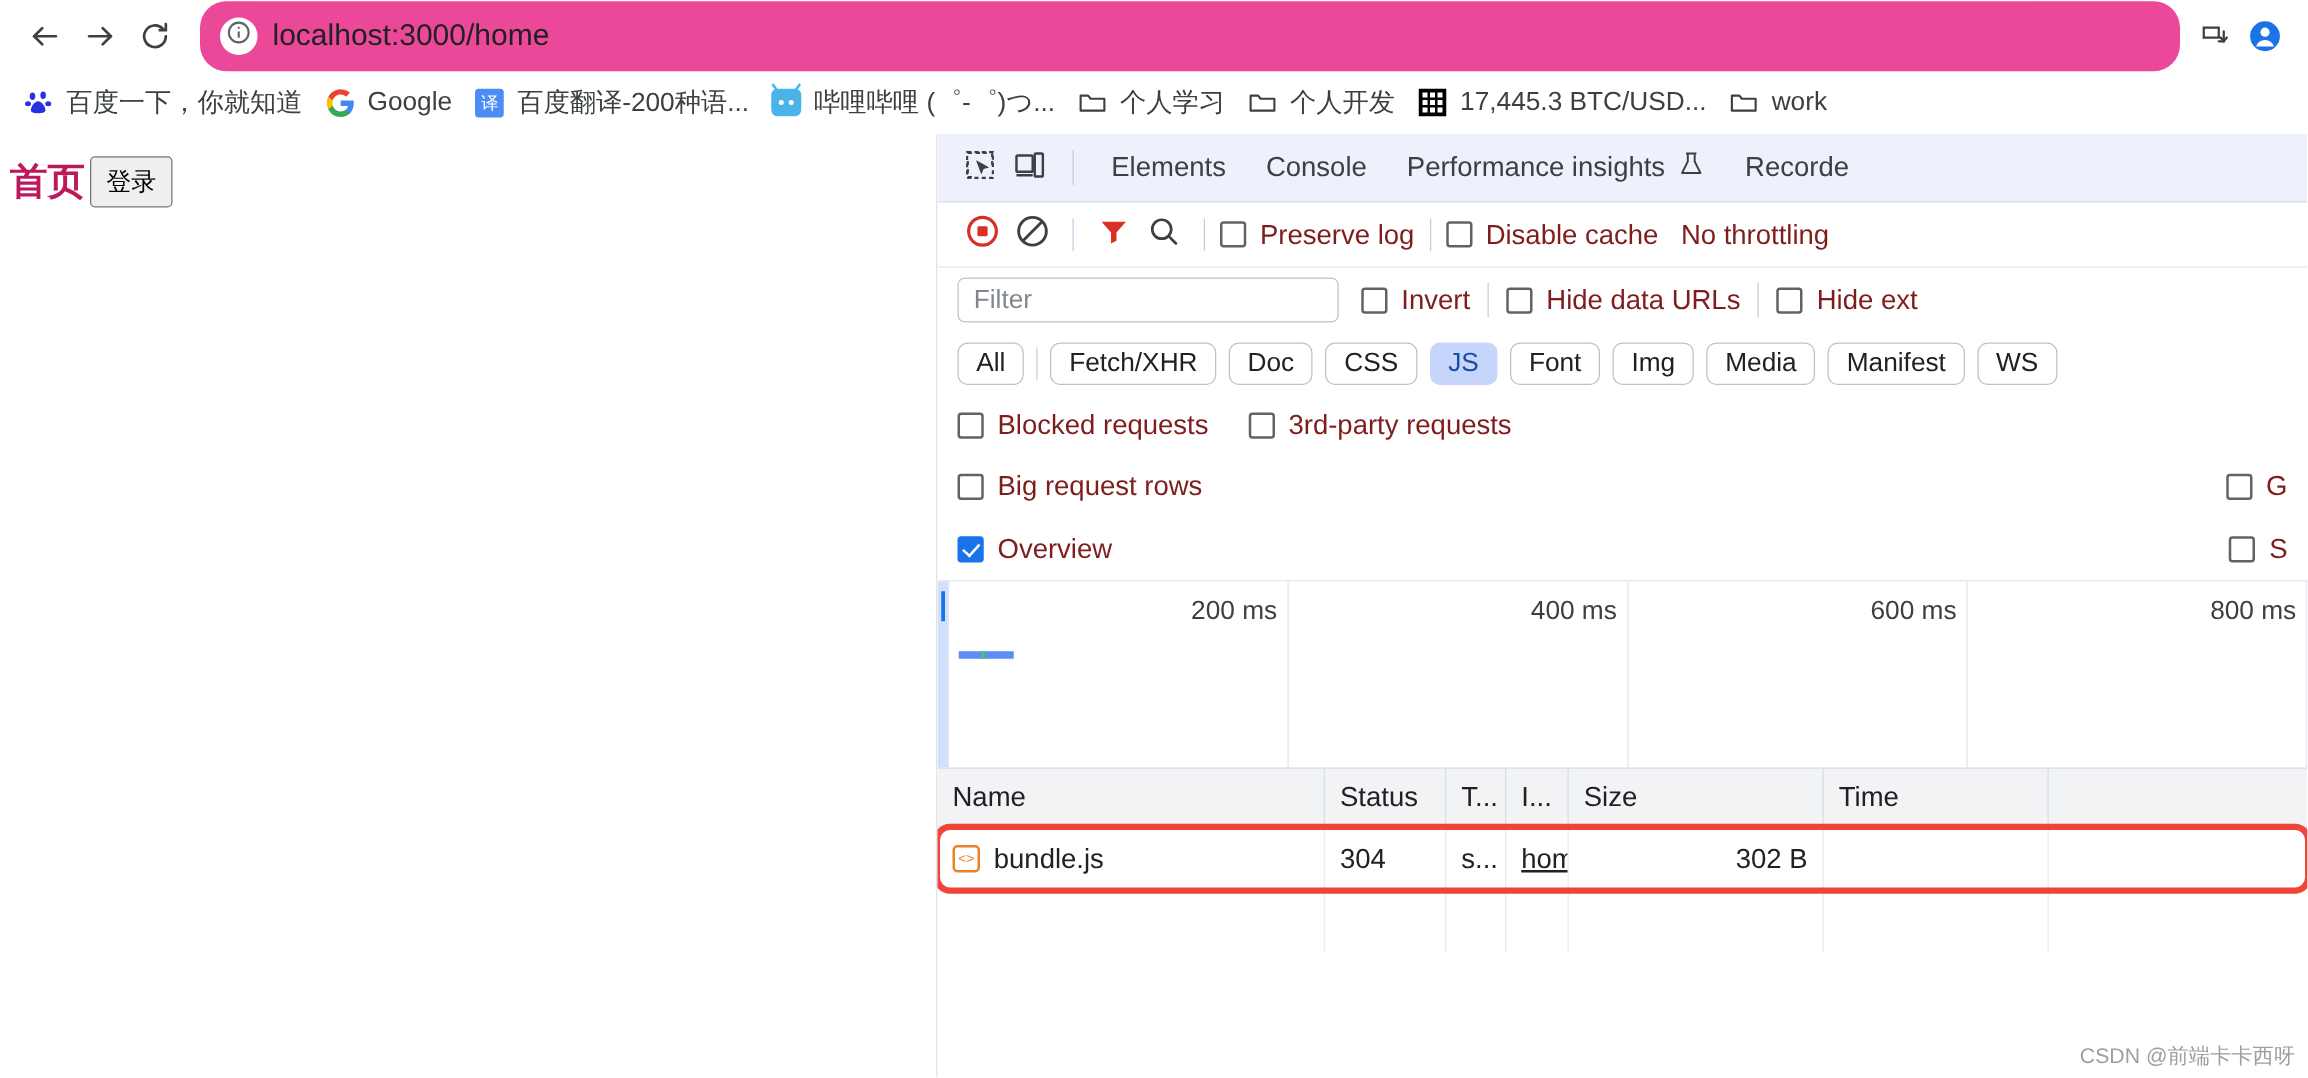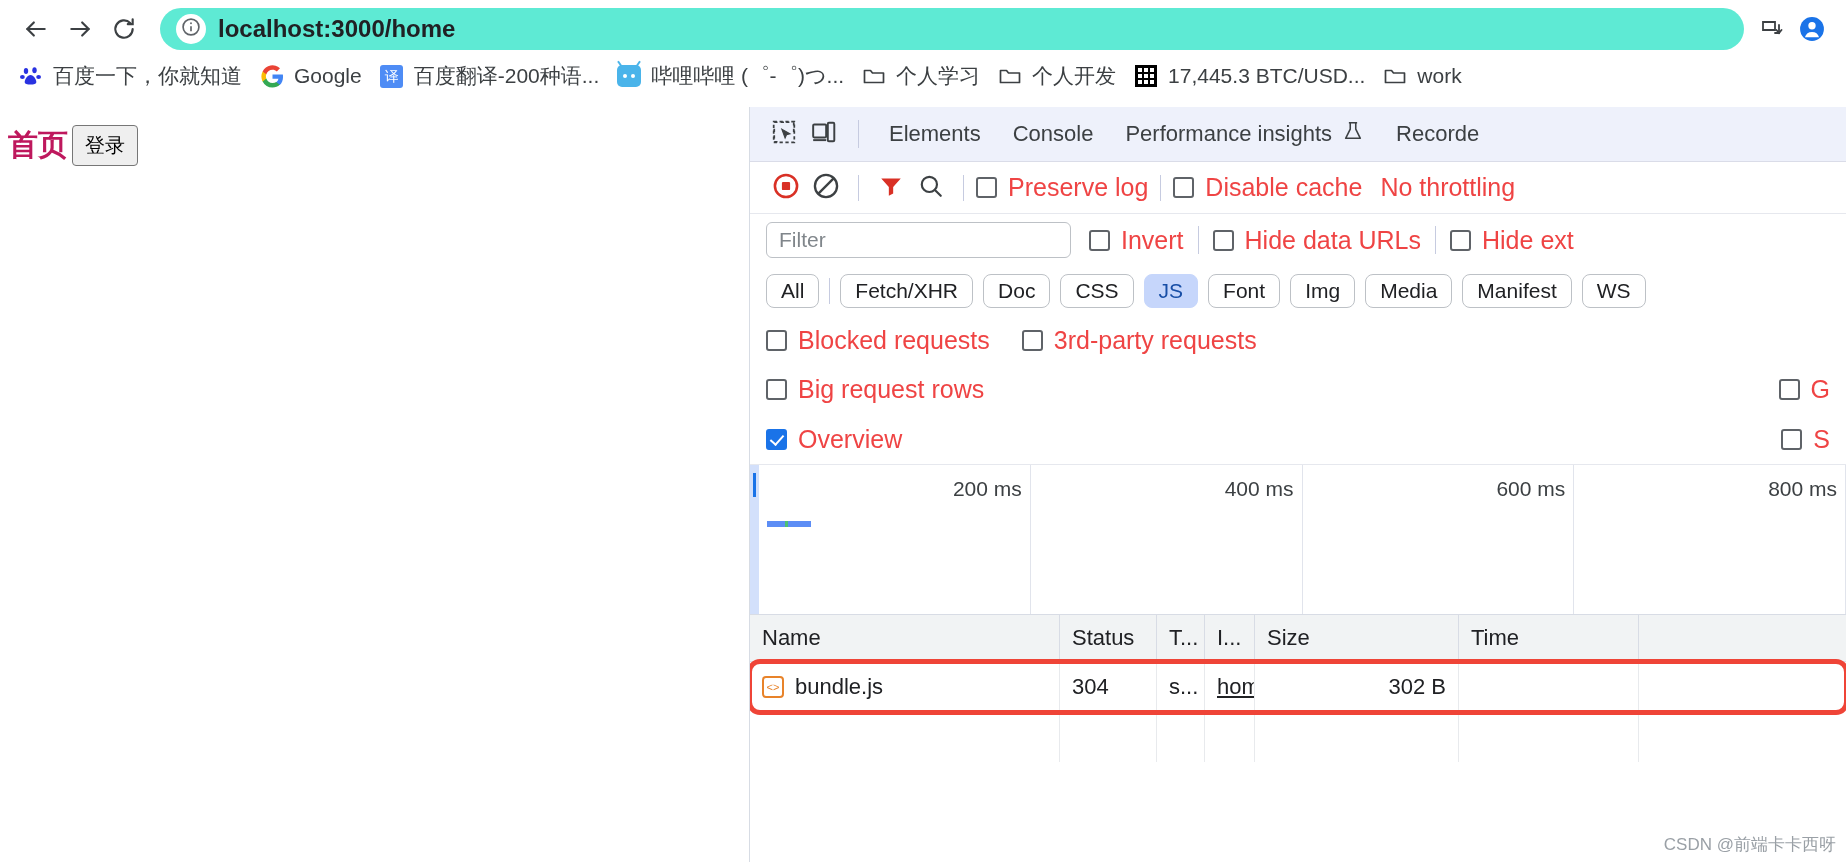--- a/index.html
+++ b/index.html
@@ -20,29 +20,28 @@
   }
   .nav-btn {
     width: 44px; height: 44px;
     display: flex; align-items: center; justify-content: center;
     border-radius: 50%;
     flex: 0 0 auto;
   }
   .nav-btn svg { display: block; }
   .omnibox {
     flex: 1 1 auto;
-    height: 42px;
+    height: 56px;
     margin-left: 14px;
-    background: #5eead4;
+    background: #ec4899;
     border-radius: 21px;
     display: flex;
     align-items: center;
     padding: 0 16px;
     min-width: 0;
-    font-weight: bold;
   }
   .omnibox-info {
     width: 30px; height: 30px;
     border-radius: 50%;
     background: #ffffff;
     display: flex; align-items: center; justify-content: center;
     flex: 0 0 auto;
     margin-right: 12px;
   }
   .omnibox-url {
@@ -53,21 +52,21 @@
   }
   .toolbar-right {
     display: flex; align-items: center; flex: 0 0 auto; margin-left: 8px;
   }
   .toolbar-right .nav-btn { width: 40px; height: 40px; }
 
   
   .bookmarks-bar {
     height: 50px;
     display: flex;
-    align-items: flex-start;
+    align-items: center;
     padding: 0 10px;
     background: #ffffff;
     overflow: hidden;
   }
   .bookmark {
     display: flex;
     align-items: center;
     height: 38px;
     padding: 0 9px;
     border-radius: 6px;
@@ -198,21 +197,21 @@
     background: #1a73e8; border-color: #1a73e8;
     position: relative;
   }
   .chkbox.checked::after {
     content: '';
     position: absolute; left: 5px; top: 1px;
     width: 6px; height: 11px;
     border: solid #fff; border-width: 0 2.5px 2.5px 0;
     transform: rotate(42deg);
   }
-  .chk-label { font-size: 25px; color: #ef4444; }
+  .chk-label { font-size: 22px; color: #7f1d1d; }
 
   .dt-filterbar {
     height: 52px;
     display: flex; align-items: center;
     padding: 0 16px;
     flex: 0 0 auto;
     white-space: nowrap;
   }
   .filter-input {
     width: 305px; height: 36px;

